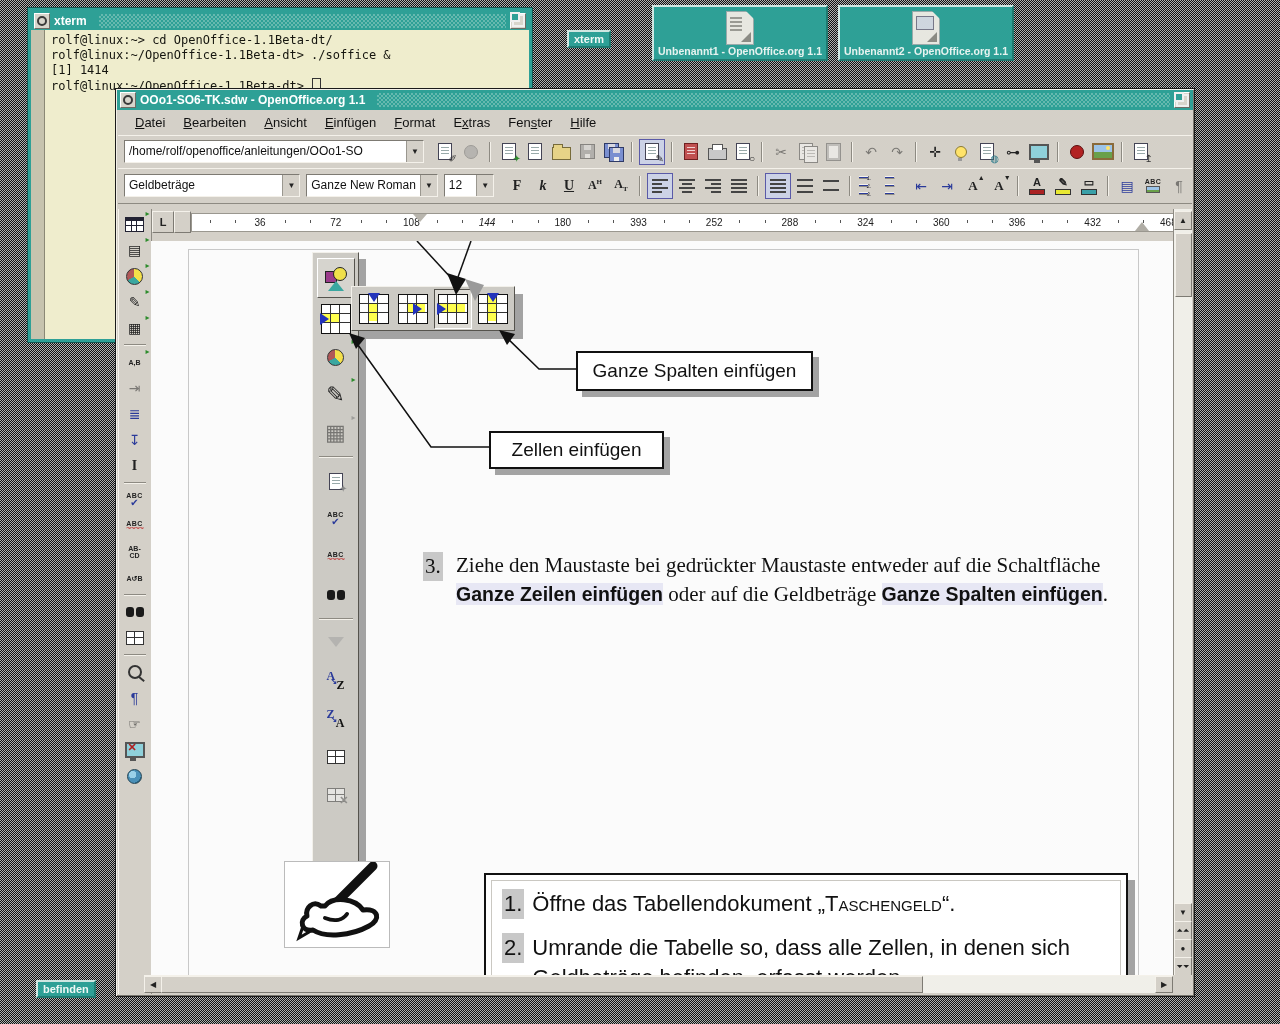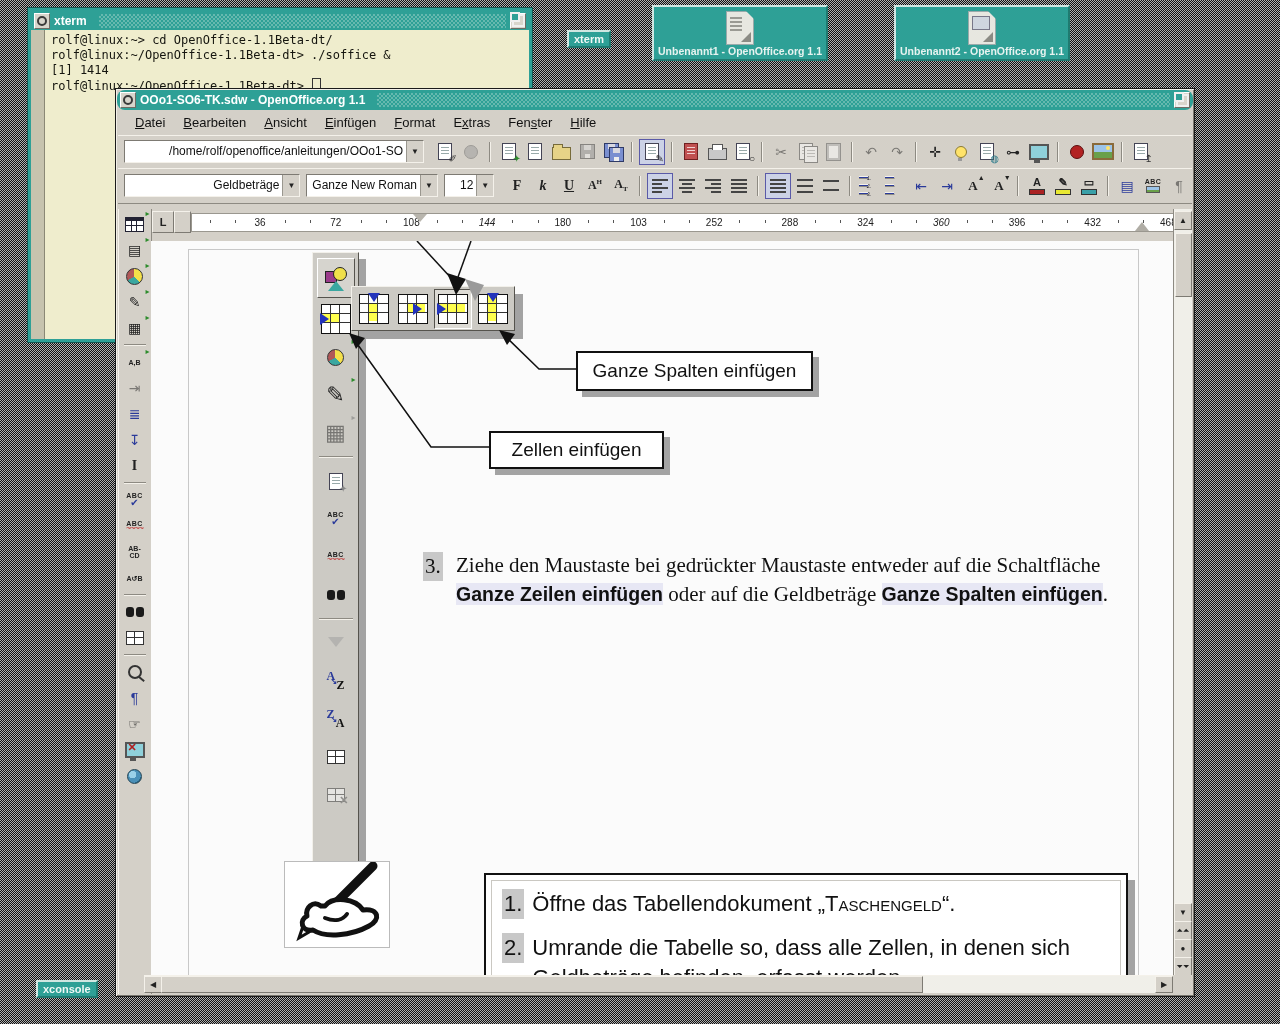--- a/index.html
+++ b/index.html
@@ -40,31 +40,31 @@
     display:flex;flex-direction:column;align-items:center;justify-content:flex-end;}
   .tile .lbl{color:#e7f3f0;font-weight:bold;font-size:10.5px;padding-bottom:2px;white-space:nowrap;}
   .tdoc{position:absolute;top:4px;left:50%;transform:translateX(-50%);width:26px;height:32px;background:#e7e7e0;border:1px solid #9aa;}
   .tdoc .fold{position:absolute;right:-1px;top:-1px;width:0;height:0;border-top:8px solid #2ea096;border-left:8px solid transparent;}
   .tdoc .l{position:absolute;left:3px;top:5px;height:2px;width:12px;background:#9a9a93;box-shadow:0 4px 0 #9a9a93,0 8px 0 #9a9a93,0 12px 0 #9a9a93;}
   .tdoc .tri{position:absolute;right:2px;bottom:2px;width:0;height:0;border-bottom:10px solid #8b8b84;border-left:10px solid transparent;}
   .tdoc .chart{position:absolute;left:3px;top:4px;width:16px;height:12px;background:#cfd6df;border:1px solid #778;}
   
   #win{left:115px;top:88px;width:1078px;height:907px;background:#d4d0c8;border:1px solid #1a1a1a;
     box-shadow:inset 1px 1px 0 #f2efe8,inset -1px -1px 0 #7a776f;}
-  #win-title{position:absolute;left:1px;top:1px;right:1px;height:20px;border-radius:8px;}
+  #win-title{position:absolute;left:1px;top:1px;right:1px;height:20px;}
   #menubar{position:absolute;left:2px;top:21px;right:2px;height:25px;background:#d4d0c8;
     border-bottom:1px solid #8d8a82;display:flex;align-items:center;padding-left:8px;font-size:13px;color:#111;}
   .mi{padding:3px 9px;} .mi u{text-decoration:underline;}
   .bar{position:absolute;left:2px;right:2px;background:#d4d0c8;display:flex;align-items:center;
     border-bottom:1px solid #8d8a82;box-shadow:inset 0 1px 0 #f4f1ea;}
   #tb1{top:46px;height:33px;padding-left:6px;}
   #tb2{top:79px;height:35px;padding-left:6px;}
   .combo{height:21px;background:#fff;border:1px solid;border-color:#7d7a73 #f4f1ea #f4f1ea #7d7a73;
     display:flex;align-items:stretch;font-size:12px;color:#111;}
-  .combo .val{flex:1;padding:3px 3px 0 4px;white-space:nowrap;overflow:hidden;text-align:right;}
+  .combo .val{flex:1;padding:3px 3px 0 4px;white-space:nowrap;overflow:hidden;}
   .combo .dd{width:16px;background:#d4d0c8;border-left:1px solid #9a978f;display:flex;align-items:center;justify-content:center;font-size:8px;color:#222;}
   
   .tbi{min-width:24px;height:24px;display:flex;align-items:center;justify-content:center;position:relative;margin:0 1px;flex:0 0 auto;}
   .tbi .g{font-size:14px;color:#222;line-height:1;}
   .grayed{filter:grayscale(1);opacity:.5;}
   .pressed{border:1px solid #5a5aa8;background:#ccd2e6;}
   .sep-v{width:1px;height:20px;background:#8d8a82;border-right:1px solid #f4f1ea;margin:0 5px;flex:0 0 auto;}
   .serifb{font-family:"Liberation Serif",serif;font-weight:bold;}
   .serifi{font-family:"Liberation Serif",serif;font-style:italic;font-weight:bold;}
   .serifu{font-family:"Liberation Serif",serif;font-weight:bold;text-decoration:underline;}
@@ -231,30 +231,30 @@
 <div class="minilabel abs" style="left:567px;top:30px;">xterm</div>
 
 <div class="tile abs" style="left:652px;top:5px;">
   <span class="tdoc">
       <span class="fold"></span>
       <span class="l"></span>
       <span class="tri"></span>
     </span>
   <span class="lbl">Unbenannt1 - OpenOffice.org 1.1</span>
 </div>
-<div class="tile abs" style="left:894px;top:5px;text-align:right;">
+<div class="tile abs" style="left:838px;top:5px;text-align:right;">
   <span class="tdoc">
       <span class="fold"></span>
       <span class="chart"></span>
       <span class="tri"></span>
     </span>
   <span class="lbl">Unbenannt2 - OpenOffice.org 1.1</span>
 </div>
 
-<div class="minilabel abs" style="left:36px;top:980px;">xconsole</div>
+<div class="minilabel abs" style="left:36px;top:980px;">befinden</div>
 
 <div id="win" class="abs">
 
   <div id="win-title" class="titlebar teal">
     <span class="winbtn">
         <span class="dot"></span>
       </span>
     <span>OOo1-SO6-TK.sdw - OpenOffice.org 1.1</span>
     <span class="titlefill"></span>
     <span class="winbtn">
@@ -577,33 +577,33 @@
       <span class="tick" style="left: 194.1px;"></span>
       <span class="num" style="left: 219.4px;">108</span>
       <span class="tick" style="left: 244.6px;"></span>
       <span class="tick" style="left: 269.8px;"></span>
       <span class="num" style="left: 295.1px; font-style: italic;">144</span>
       <span class="tick" style="left: 320.3px;"></span>
       <span class="tick" style="left: 345.5px;"></span>
       <span class="num" style="left: 370.8px;">180</span>
       <span class="tick" style="left: 396px;"></span>
       <span class="tick" style="left: 421.2px;"></span>
-      <span class="num" style="left: 446.5px;">103</span>
+      <span class="num" style="left: 446.5px;">393</span>
       <span class="tick" style="left: 471.7px;"></span>
       <span class="tick" style="left: 496.9px;"></span>
       <span class="num" style="left: 522.2px;">252</span>
       <span class="tick" style="left: 547.4px;"></span>
       <span class="tick" style="left: 572.6px;"></span>
       <span class="num" style="left: 597.9px;">288</span>
       <span class="tick" style="left: 623.1px;"></span>
       <span class="tick" style="left: 648.3px;"></span>
       <span class="num" style="left: 673.6px;">324</span>
       <span class="tick" style="left: 698.8px;"></span>
       <span class="tick" style="left: 724px;"></span>
-      <span class="num" style="left: 749.3px; font-style: italic;">360</span>
+      <span class="num" style="left: 749.3px;">360</span>
       <span class="tick" style="left: 774.5px;"></span>
       <span class="tick" style="left: 799.7px;"></span>
       <span class="num" style="left: 825px;">396</span>
       <span class="tick" style="left: 850.2px;"></span>
       <span class="tick" style="left: 875.4px;"></span>
       <span class="num" style="left: 900.7px;">432</span>
       <span class="tick" style="left: 925.9px;"></span>
       <span class="tick" style="left: 951.1px;"></span>
       <span class="num" style="left: 976.4px;">468</span>
       <span class="ihg"></span>

